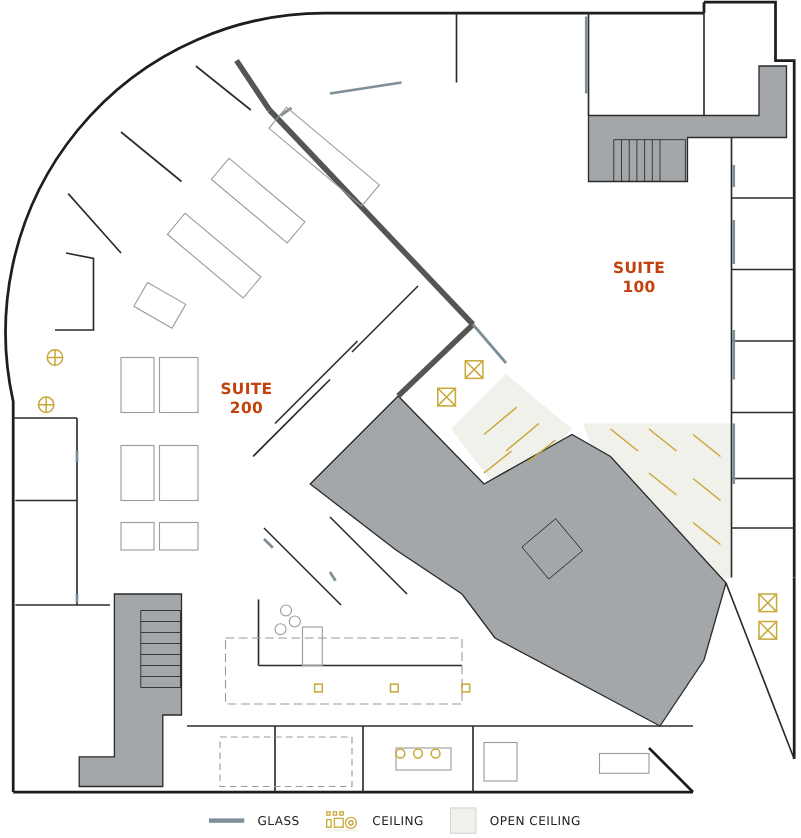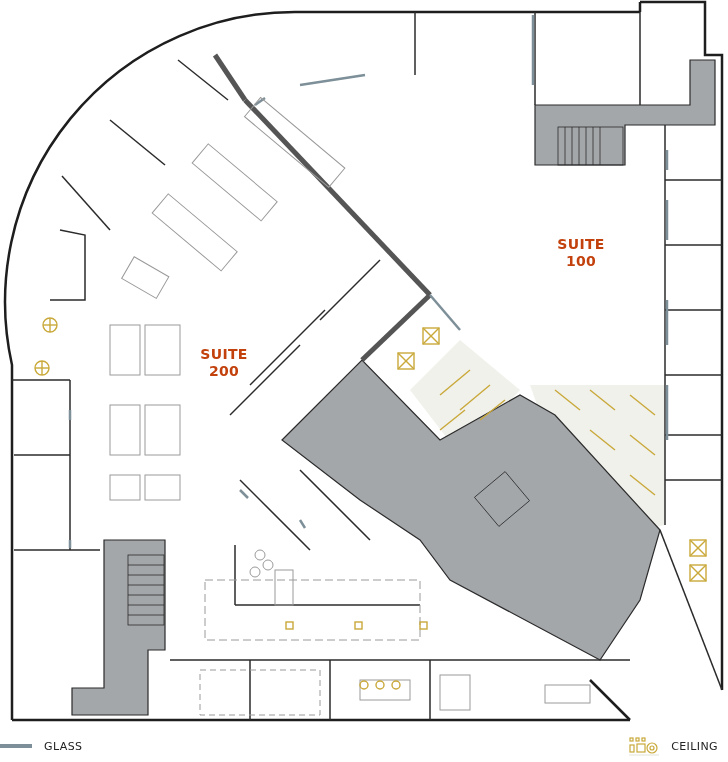--- a/index.html
+++ b/index.html
@@ -1,19 +1,19 @@
 <!DOCTYPE html>
 <html><head>
 <meta charset="utf-8">
 <style>
   html,body{margin:0;padding:0;background:#ffffff;}
   body{width:728px;height:762px;position:relative;overflow:hidden;font-family:"Liberation Sans",sans-serif;}
   #plan{position:absolute;left:0;top:0;width:728px;height:730px;}
   .suite-label{position:absolute;font-family:"DejaVu Sans",sans-serif;font-weight:bold;font-size:14px;line-height:17px;text-align:center;color:#c2410c;letter-spacing:0.3px;}
-  #legend{position:absolute;left:0;top:730px;width:728px;height:32px;display:flex;align-items:center;justify-content:space-between;gap:14px;font-family:"DejaVu Sans",sans-serif;font-size:11px;color:#222;letter-spacing:0.4px;}
+  #legend{position:absolute;left:0;top:730px;width:728px;height:32px;display:flex;align-items:center;justify-content:center;gap:14px;font-family:"DejaVu Sans",sans-serif;font-size:11px;color:#222;letter-spacing:0.4px;}
   .lg-item{display:flex;align-items:center;gap:12px;margin-right:10px;}
   .swatch-glass{width:32px;height:4px;background:#7d8f98;}
   .swatch-lights{width:30px;height:20px;}
   .swatch-open{width:22px;height:22px;background:#f1f1ec;border:1px solid #d8d8d0;}
 </style>
 </head>
 <body>
 
 <svg id="plan" viewBox="0 0 728 730" xmlns="http://www.w3.org/2000/svg">
 
@@ -191,13 +191,17 @@
           <rect x="13" y="2" width="3" height="3"></rect>
         <rect x="1" y="9" width="4" height="7"></rect>
           <rect x="8" y="8" width="8" height="8"></rect>
           <circle cx="23" cy="12" r="5"></circle>
           <circle cx="23" cy="12" r="2"></circle>
       </g>
       <rect x="0" y="18" width="30" height="2" fill="#f1f1ec"></rect>
     </svg>
     <span>CEILING</span>
   </div>
+  <div class="lg-item">
+    <span class="swatch-open"></span>
+    <span>OPEN CEILING</span>
+  </div>
 </div>
 
 </body></html>

